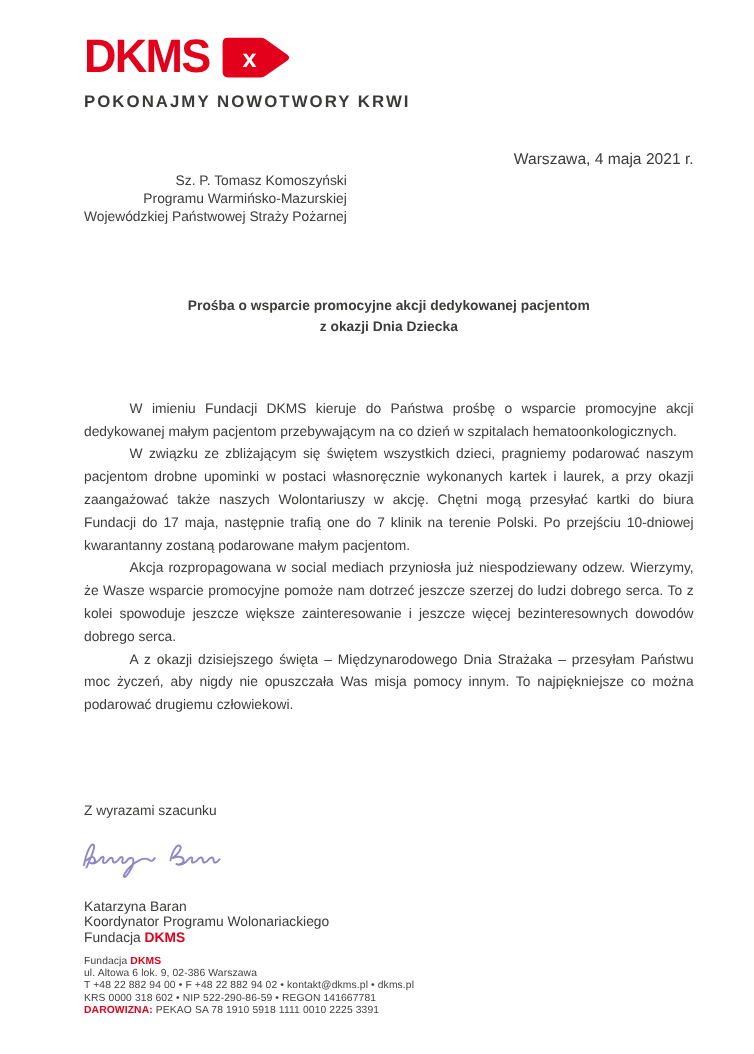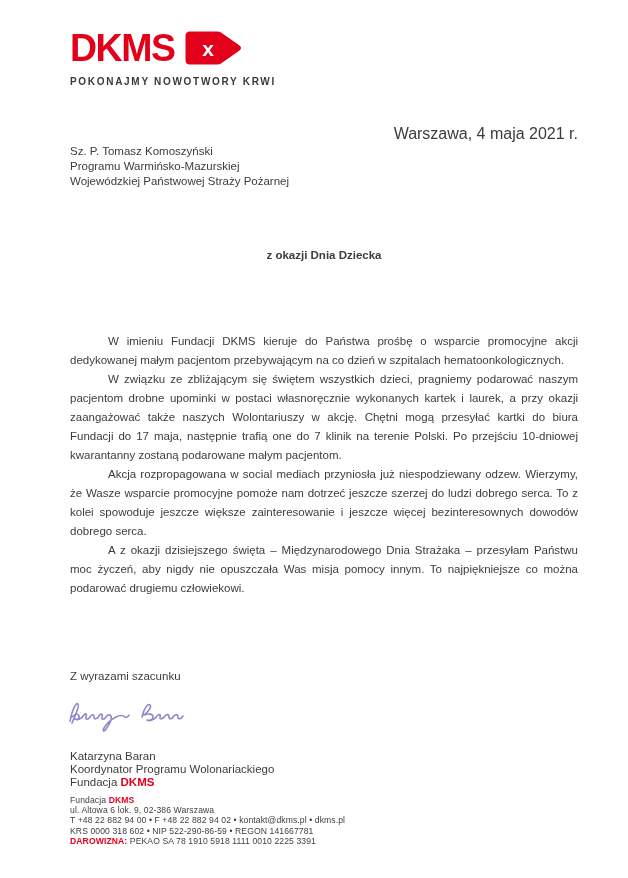--- a/index.html
+++ b/index.html
@@ -27,35 +27,35 @@
   }
   .logo-arrow { margin-left: 5px; display: block; }
   .logo-arrow text {
     font-family: "Liberation Sans", sans-serif;
     font-weight: bold;
     font-size: 21px;
     fill: #ffffff;
   }
   .logo-tagline {
     margin-top: 9px;
-    font-size: 10px;
+    font-size: 14px;
     font-weight: bold;
     letter-spacing: 1.7px;
     color: #3a3a39;
     white-space: nowrap;
   }
 
   
   .date-line {
     position: absolute; top: 125px; right: 50px;
-    font-size: 16px; text-align: center;
+    font-size: 13px; text-align: center;
   }
   .recipient {
     position: absolute; left: 70px; top: 144px;
-    font-size: 11.5px; line-height: 15.2px;
+    font-size: 11.5px; line-height: 15.2px; text-align: right;
   }
 
   
   .subject {
     position: absolute; left: 70px; right: 50px; top: 247px;
     text-align: center; font-weight: bold;
     font-size: 11.5px; line-height: 17.5px;
   }
 
   
@@ -99,20 +99,21 @@
 
   <div class="date-line">Warszawa, 4 maja 2021 r.</div>
 
   <div class="recipient">
     <div>Sz. P. Tomasz Komoszyński</div>
     <div>Programu Warmińsko-Mazurskiej</div>
     <div>Wojewódzkiej Państwowej Straży Pożarnej</div>
   </div>
 
   <div class="subject">
+    <div>Prośba o wsparcie promocyjne akcji dedykowanej pacjentom</div>
     <div>z okazji Dnia Dziecka</div>
   </div>
 
   <div class="body-text">
     <p>W imieniu Fundacji DKMS kieruje do Państwa prośbę o wsparcie promocyjne akcji dedykowanej małym pacjentom przebywającym na co dzień w szpitalach hematoonkologicznych.</p>
     <p>W związku ze zbliżającym się świętem wszystkich dzieci, pragniemy podarować naszym pacjentom drobne upominki w postaci własnoręcznie wykonanych kartek i laurek, a przy okazji zaangażować także naszych Wolontariuszy w akcję. Chętni mogą przesyłać kartki do biura Fundacji do 17 maja, następnie trafią one do 7 klinik na terenie Polski. Po przejściu 10-dniowej kwarantanny zostaną podarowane małym pacjentom.</p>
     <p>Akcja rozpropagowana w social mediach przyniosła już niespodziewany odzew. Wierzymy, że Wasze wsparcie promocyjne pomoże nam dotrzeć jeszcze szerzej do ludzi dobrego serca. To z kolei spowoduje jeszcze większe zainteresowanie i jeszcze więcej bezinteresownych dowodów dobrego serca.</p>
     <p>A z okazji dzisiejszego święta – Międzynarodowego Dnia Strażaka – przesyłam Państwu moc życzeń, aby nigdy nie opuszczała Was misja pomocy innym. To najpiękniejsze co można podarować drugiemu człowiekowi.</p>
   </div>
 

